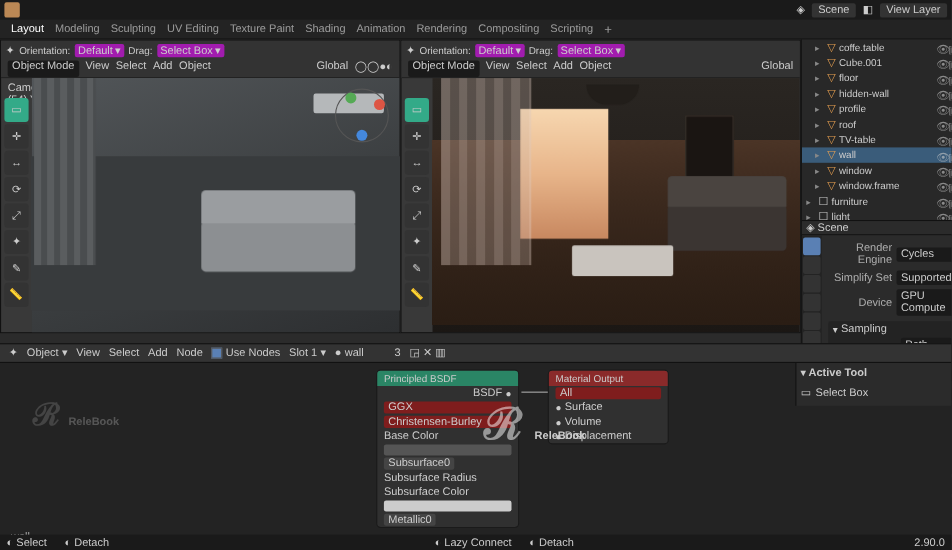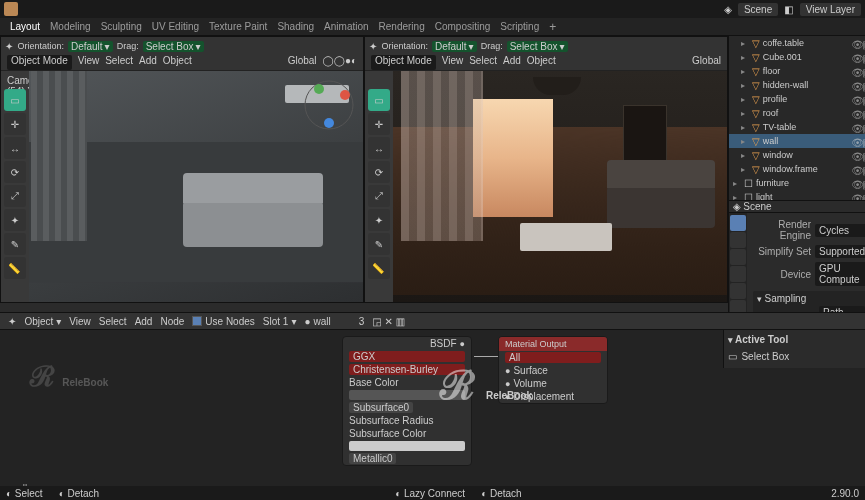--- a/index.html
+++ b/index.html
@@ -13,21 +13,21 @@
 .tabbar{height:18px;background:#232323;display:flex;align-items:center;padding:0 10px;gap:10px;border-bottom:1px solid #111}
 .tab{cursor:pointer;opacity:.7}
 .tab.active{opacity:1;color:#fff}
 .tab.plus{font-size:12px}
 .main{display:flex;height:calc(500px - 36px - 14px)}
 .leftcol{flex:0 0 728px;display:flex;flex-direction:column}
 .rightcol{flex:1;display:flex;flex-direction:column;border-left:1px solid #111}
 .viewrow{flex:0 0 267px;display:flex}
 .viewport{flex:1;position:relative;background:#393939;border:1px solid #111}
 .vheader{position:absolute;top:0;left:0;right:0;height:18px;background:#333;display:flex;align-items:center;gap:4px;padding:0 4px}
-.vheader .chip{display:flex;align-items:center;gap:2px;background:#14532d;padding:0 3px;border-radius:2px}
+.vheader .chip{display:flex;align-items:center;gap:2px;background:#a21caf;padding:0 3px;border-radius:2px}
 .vheader .lbl{font-size:9px}
 .modebar{position:absolute;top:18px;left:0;right:0;height:16px;background:#333;display:flex;gap:6px;padding:0 6px;border-bottom:1px solid#222}
 .modebar .sel{background:#1a1a1a;padding:0 4px;border-radius:2px}
 .overlay{position:absolute;top:38px;left:6px;font-size:9px;color:#999}
 .vtoolbar{position:absolute;left:3px;top:52px;width:24px;display:flex;flex-direction:column;gap:2px}
 .vtool{width:22px;height:22px;background:#333;border-radius:3px;display:flex;align-items:center;justify-content:center}
 .vtool.sel{background:#3a8;}
 .vgizmo{position:absolute;right:6px;top:40px;width:56px;height:56px}
 .scene3d{position:absolute;inset:34px 0 0 28px;background:linear-gradient(180deg,#4a4f52,#323436);overflow:hidden}
 .scene3d .room{position:absolute;inset:0;background:linear-gradient(160deg,#525659 0%,#3a3d3f 60%,#2d2f31 100%)}
@@ -410,20 +410,21 @@
     </span>
   <span class="chip"><span>Slot 1</span> ▾</span>
   <span class="chip">● <span>wall</span></span>
   <span style="margin-left:20px">3</span>
   <span>◲ ✕ ▥</span>
 </div>
 
 <div class="nodeditor">
   <div style="position:absolute;left:10px;bottom:6px;font-size:10px;color:#aaa">wall</div>
   <div class="node principled" style="left:342px;top:6px;width:130px">
+    <div class="nhead">Principled BSDF</div>
     <div class="row" style="justify-content:flex-end"><span>BSDF</span> ●</div>
     <div class="row">
         <span class="sel">GGX</span>
       </div>
     <div class="row">
         <span class="sel">Christensen-Burley</span>
       </div>
     <div class="row">
         <span>Base Color</span>
       </div>

